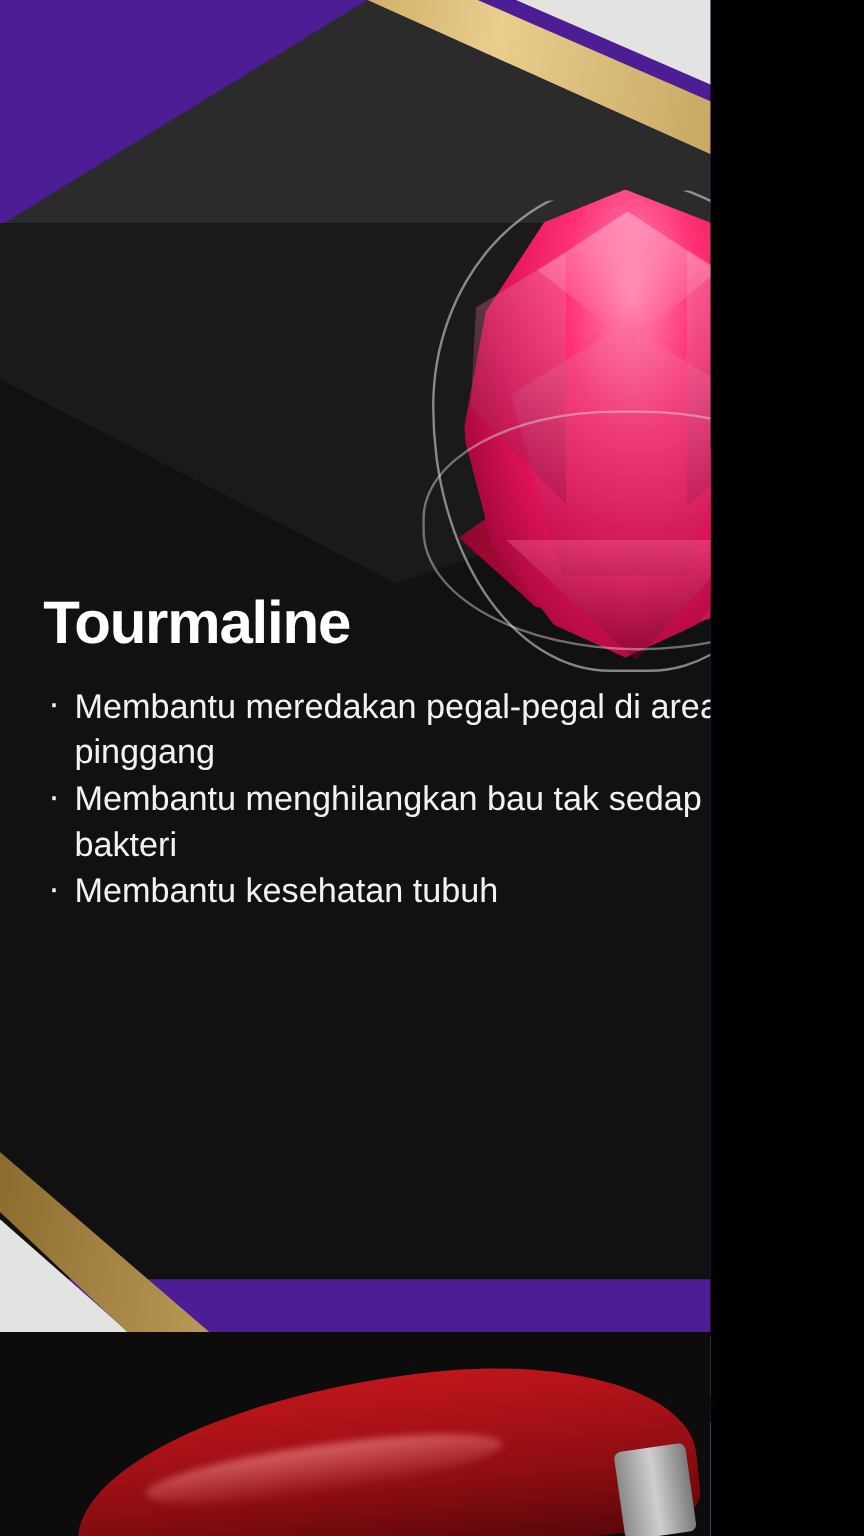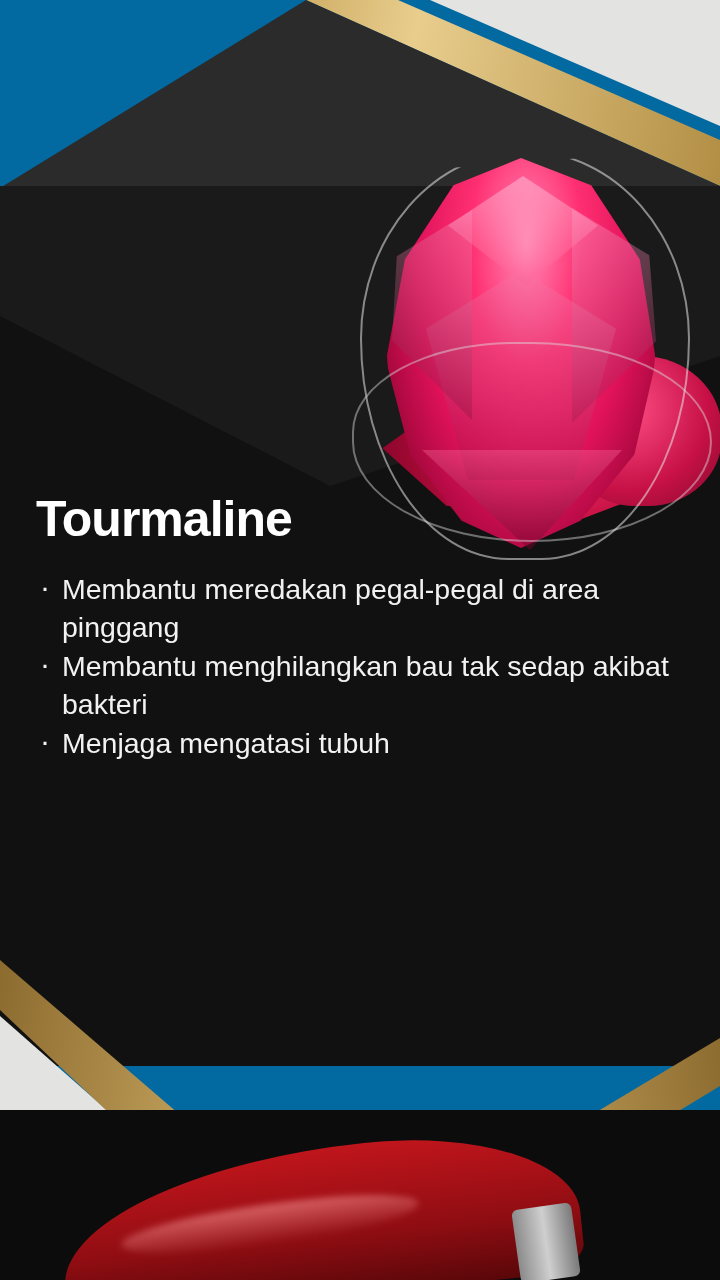--- a/index.html
+++ b/index.html
@@ -5,23 +5,23 @@
   * { box-sizing: border-box; margin: 0; padding: 0; }
   html, body {
     width: 720px;
     height: 1280px;
     background: #000;
     font-family: "Liberation Sans", sans-serif;
     overflow: hidden;
   }
   .poster {
     position: relative;
-    width: 720px;
+    width: 592px;
     height: 1280px;
-    background: #0369a1;
+    background: #4c1d95;
     overflow: hidden;
   }
 
   
   .top-white {
     position: absolute;
     top: 0; left: 0;
     width: 720px; height: 250px;
     background: #e3e3e1;
     clip-path: polygon(720px 0, 720px 126px, 430px 0);
@@ -251,21 +251,21 @@
     <div class="facet f5"></div>
     <div class="gem-outline"></div>
     <div class="gem-outline2"></div>
   </div>
 
   <div class="content">
     <h1 class="title">Tourmaline</h1>
     <ul class="benefits">
       <li>Membantu meredakan pegal-pegal di area pinggang</li>
       <li>Membantu menghilangkan bau tak sedap akibat bakteri</li>
-      <li>Menjaga mengatasi tubuh</li>
+      <li>Membantu kesehatan tubuh</li>
     </ul>
   </div>
 
   <div class="bot-white"></div>
   <div class="bot-white2"></div>
   <div class="bot-gold"></div>
   <div class="bot-gold2"></div>
   <div class="bot-black-main"></div>
   <div class="red-object"></div>
   <div class="red-object-hi"></div>

